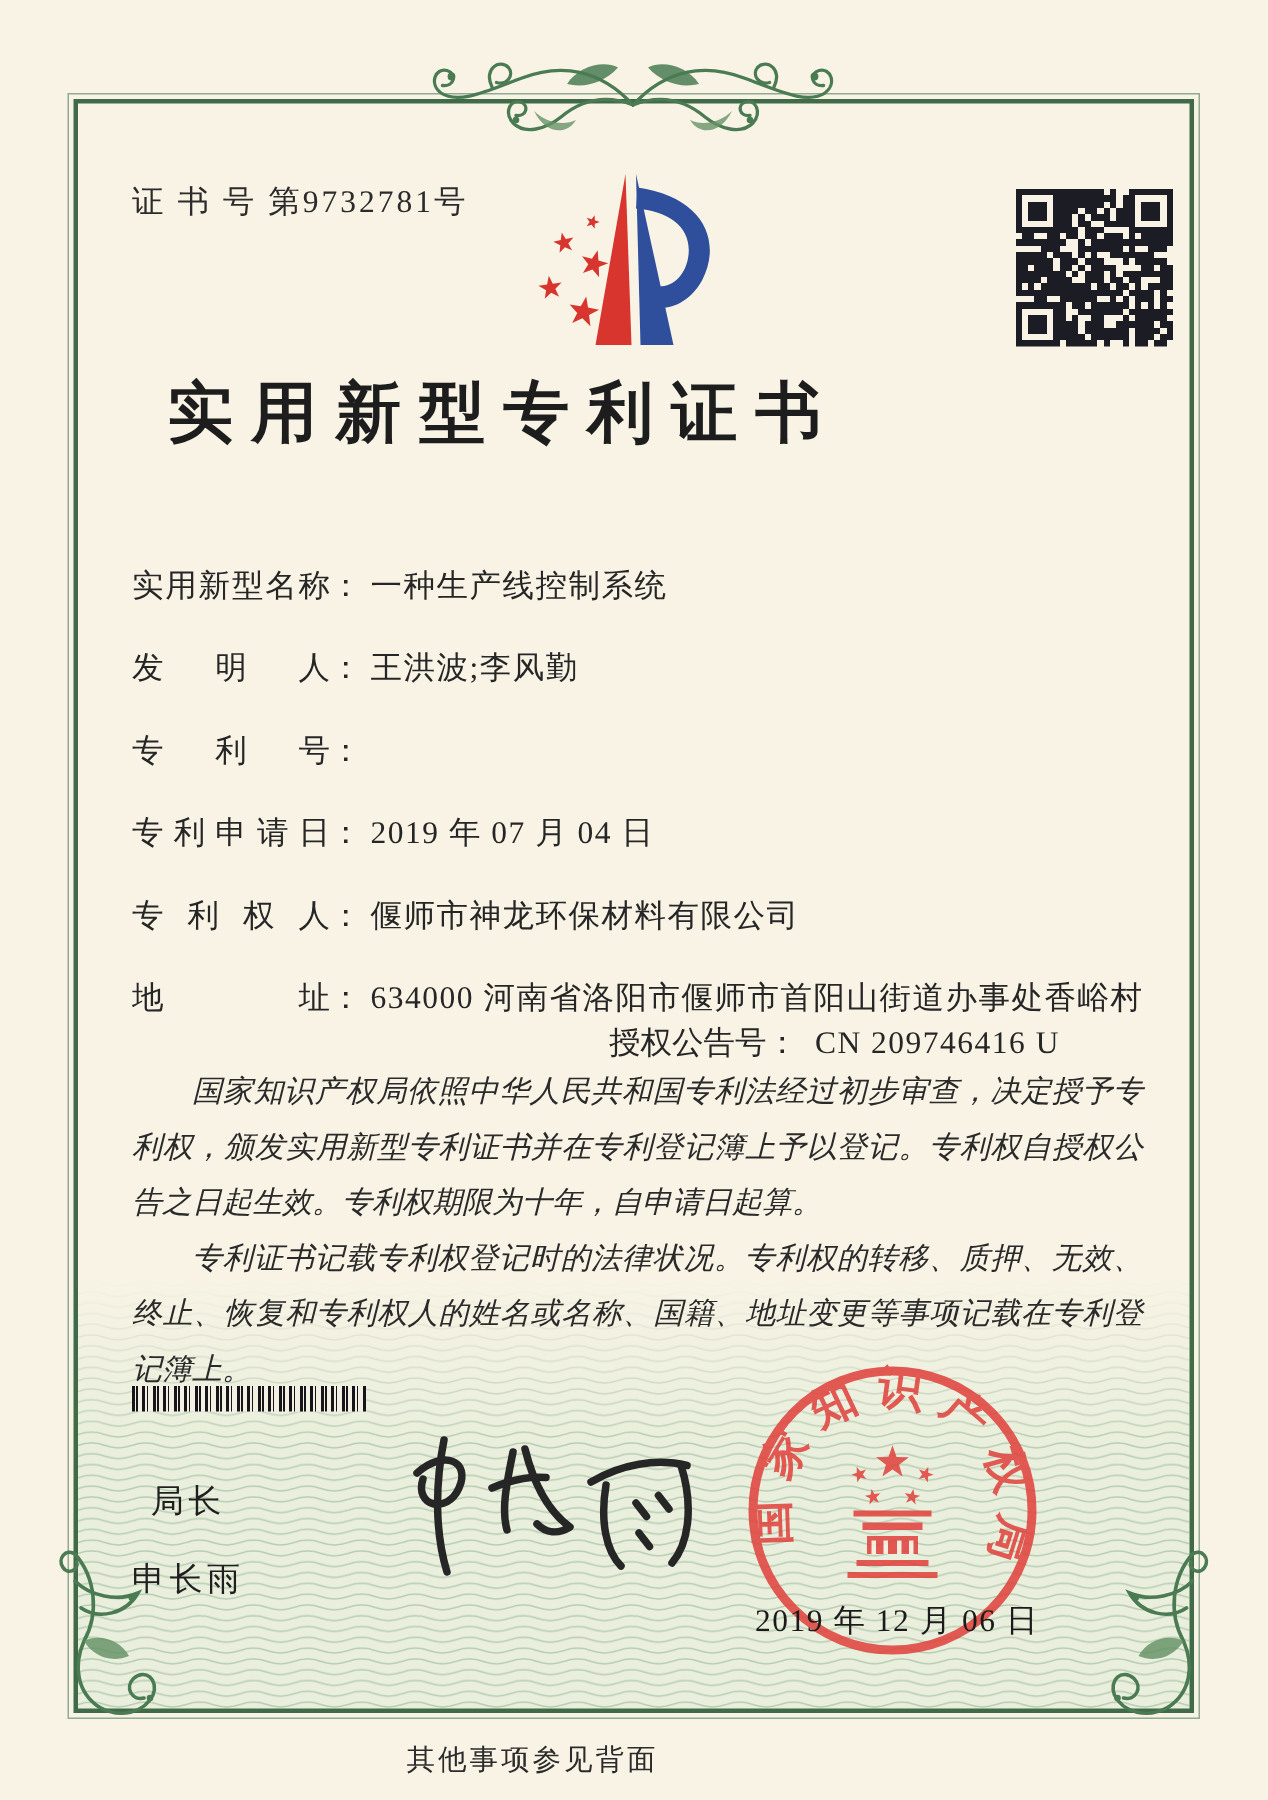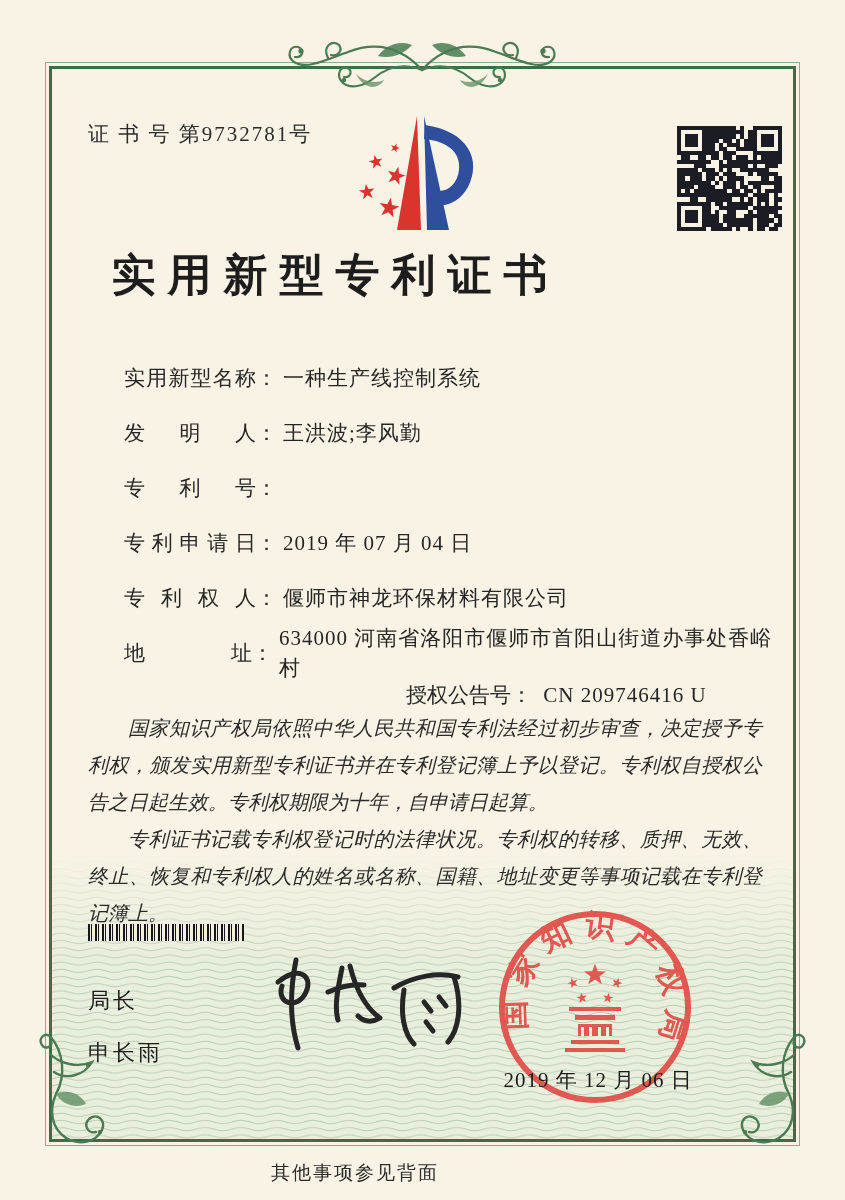--- a/index.html
+++ b/index.html
@@ -35,21 +35,21 @@
   .qr{position:absolute;left:677px;top:126px;}
 
   .title{
     position:absolute;left:0;top:246px;width:671px;
     text-align:center;font-size:44px;font-weight:600;
     letter-spacing:12px;color:#1d1d1d;
   }
 
   
   .fields{position:absolute;left:88px;top:350px;width:690px;font-size:21px;color:#262626;}
-  .fieldrow{height:55px;display:flex;align-items:center;line-height:30px;margin-left:36px;}
+  .fieldrow{height:55px;display:flex;align-items:flex-end;line-height:30px;}
   .flabel{
     display:inline-block;width:132px;
     text-align:justify;text-align-last:justify;
     white-space:nowrap;
   }
   .colon{display:inline-block;}
   .fvalue{margin-left:6px;letter-spacing:1px;}
   .grantrow{position:relative;height:55px;line-height:30px;}
   .grant-no{position:absolute;left:318px;top:0;white-space:nowrap;}
 
@@ -62,21 +62,21 @@
   }
   .body-text p{margin:0;text-indent:2em;}
 
   
   .barcode{
     position:absolute;left:88px;top:924px;width:156px;height:17px;z-index:2;
     background:repeating-linear-gradient(90deg,
       #15151a 0 2px,#f3efe2 2px 3px,#15151a 3px 4px,#f3efe2 4px 7px,
       #15151a 7px 9px,#f3efe2 9px 10px,#15151a 10px 11px,#f3efe2 11px 14px);
   }
-  .officer{position:absolute;left:88px;top:986px;z-index:2;font-size:22px;color:#1f1f1f;}
+  .officer{position:absolute;left:88px;top:986px;z-index:2;font-size:22px;color:#1f1f1f;text-align:center;}
   .officer div{margin-bottom:22px;letter-spacing:3px;}
   .signature{position:absolute;left:218px;top:930px;z-index:2;}
   .seal{position:absolute;left:488px;top:900px;z-index:3;}
   .seal-date{
     position:absolute;left:498px;top:1066px;width:200px;z-index:4;
     font-size:21px;color:#1b1b1b;letter-spacing:1px;text-align:center;
   }
   .page-info{
     position:absolute;left:0;top:1112px;width:845px;z-index:2;
     text-align:center;font-size:17px;color:#2b2b2b;

